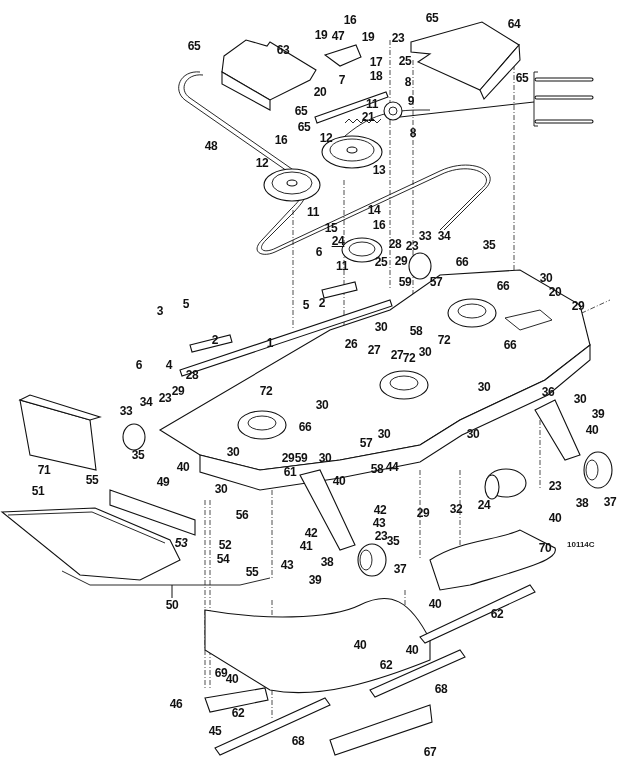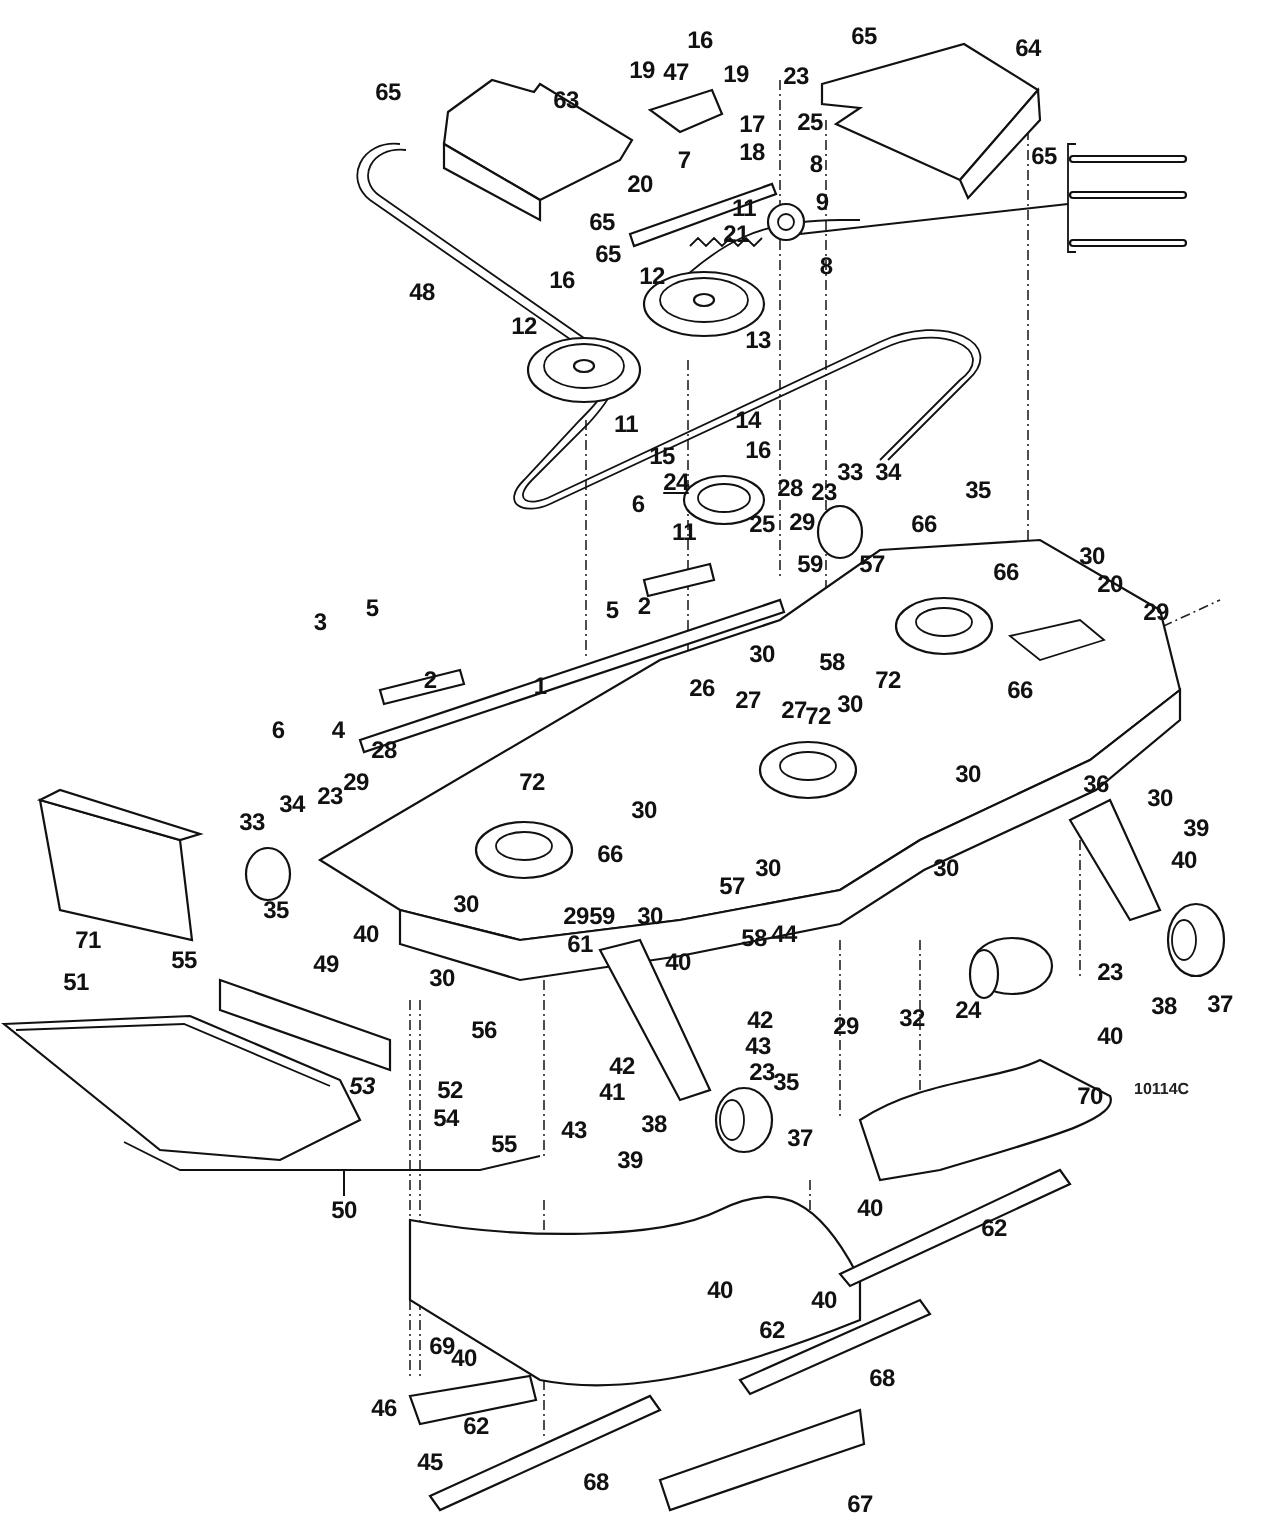--- a/index.html
+++ b/index.html
@@ -295,21 +295,21 @@
       <div class="lbl" style="left: 223px; top: 559px;">54</div>
       <div class="lbl" style="left: 172px; top: 605px;">50</div>
       <div class="lbl" style="left: 435px; top: 604px;">40</div>
       <div class="lbl" style="left: 412px; top: 650px;">40</div>
       <div class="lbl" style="left: 497px; top: 614px;">62</div>
       <div class="lbl" style="left: 360px; top: 645px;">40</div>
       <div class="lbl" style="left: 221px; top: 673px;">69</div>
       <div class="lbl" style="left: 232px; top: 679px;">40</div>
       <div class="lbl" style="left: 386px; top: 665px;">62</div>
       <div class="lbl" style="left: 441px; top: 689px;">68</div>
-      <div class="lbl" style="left: 176px; top: 704px; margin-left: 16px;">46</div>
+      <div class="lbl" style="left: 176px; top: 704px;">46</div>
       <div class="lbl" style="left: 238px; top: 713px;">62</div>
       <div class="lbl" style="left: 215px; top: 731px;">45</div>
       <div class="lbl" style="left: 298px; top: 741px;">68</div>
       <div class="lbl" style="left: 430px; top: 752px;">67</div>
     </div>
 
   <div class="fig" style="left:567px;top:540px;">10114C</div>
 </div>
 
 </body></html>

